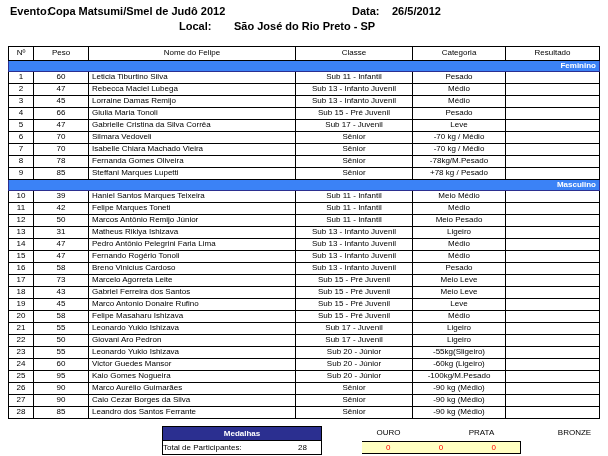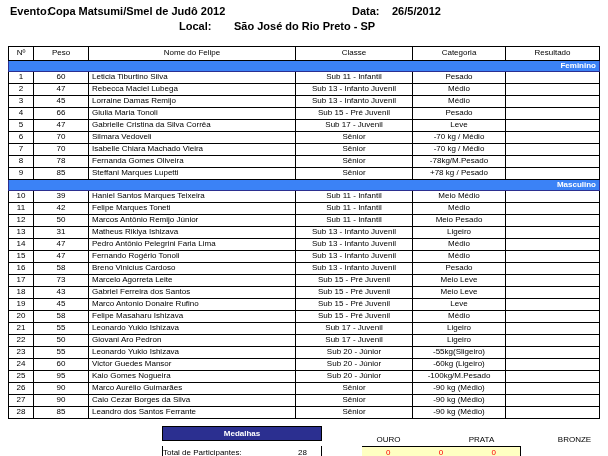--- a/index.html
+++ b/index.html
@@ -36,21 +36,21 @@
   }
 
   
   .medals { margin-left:162px; margin-top:7px; font-size:8px; }
   .medals .row { display:flex; align-items:stretch;gap:40px; }
   .medalhas-box {
     width:158px; background:#2B2F90; color:#fff; font-weight:bold;
     text-align:center; border:1px solid #000; padding:2px 0; height:9px;
   }
   .medal-col-label {
-    width:53px; text-align:center; padding:2px 0; height:9px;margin-top:7px;
+    width:53px; text-align:center; padding:2px 0; height:9px;
   }
   .total-box {
     width:158px; border:1px solid #000; border-top:none;
     display:flex; justify-content:space-between; padding:2px 0 2px 0; height:9px;
   }
   .total-box .tv { margin-right:14px; }
   .medal-strip {
     display:flex; width:159px; background:#FFFFC2; border:1px solid #000;
     border-left:none; height:13px; box-sizing:border-box; align-items:center;
   }

